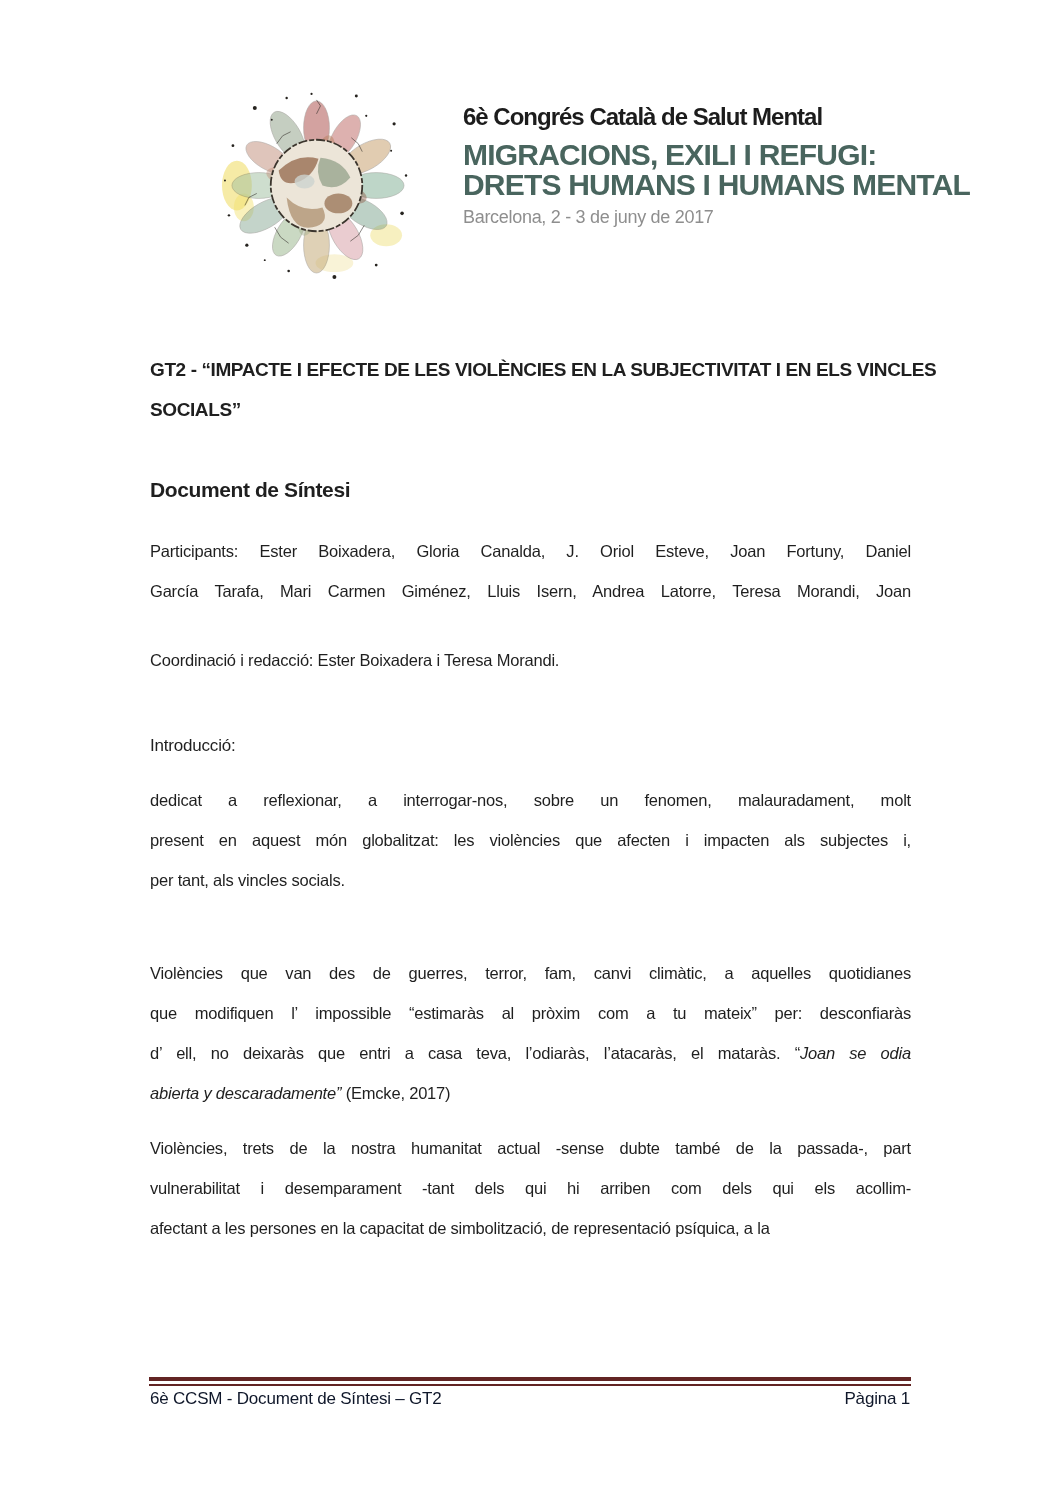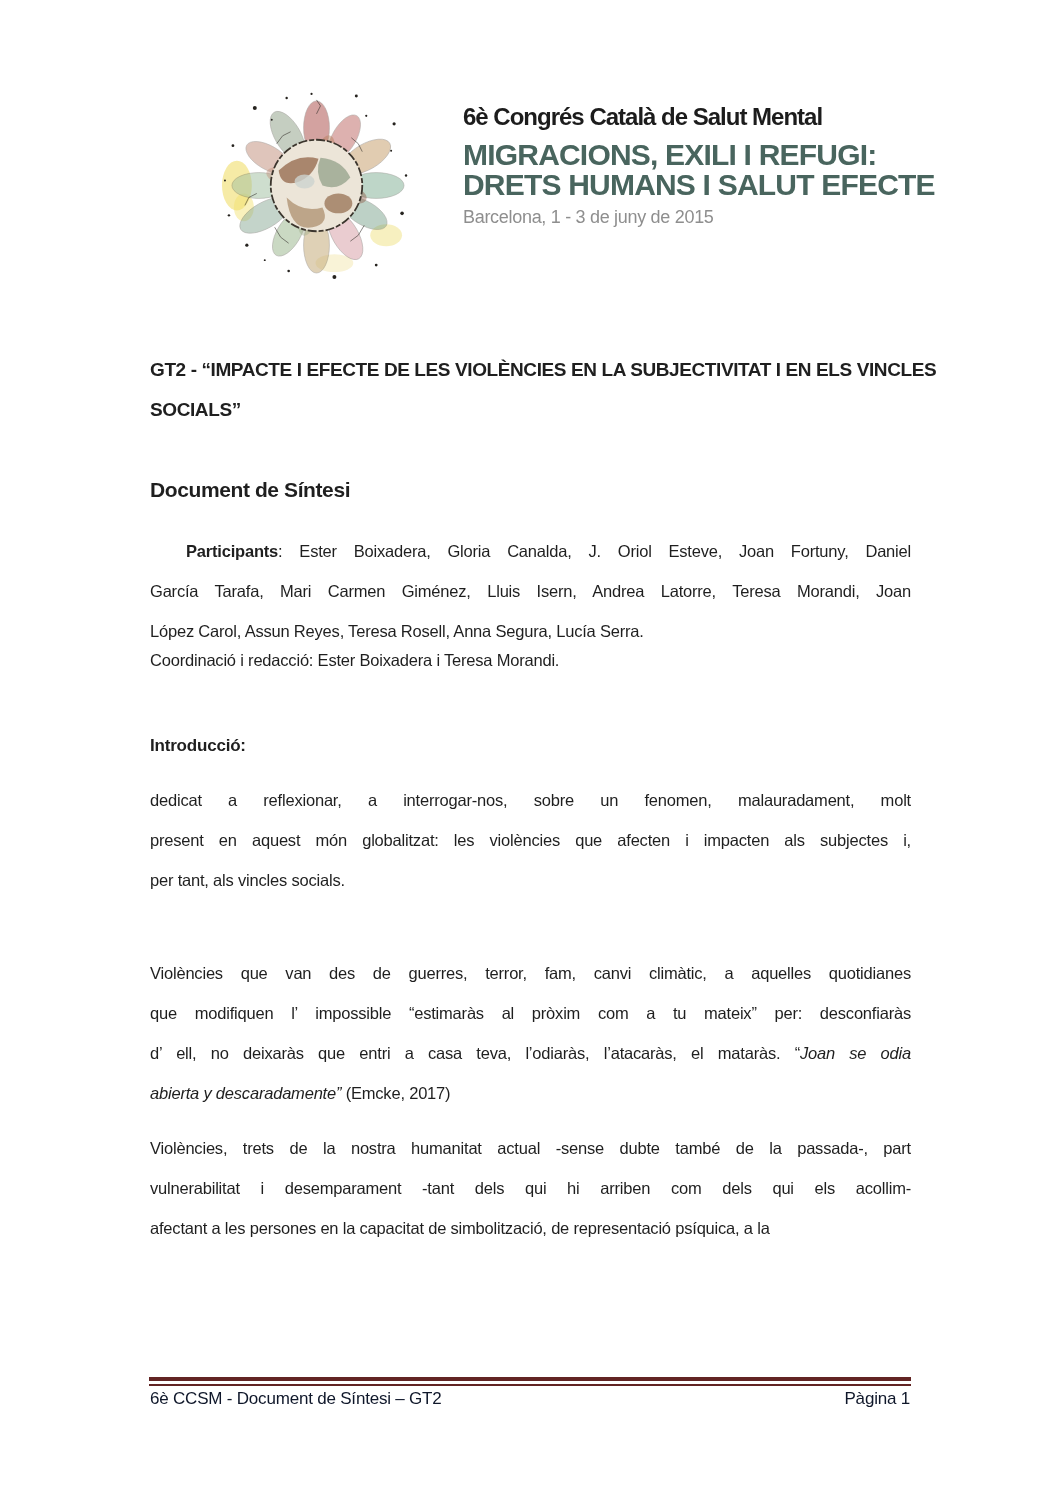--- a/index.html
+++ b/index.html
@@ -16,31 +16,31 @@
   .header-text { position:absolute; left:463px; top:103px; }
   .h-title { font-size:24px; font-weight:700; color:#1c1c1c; letter-spacing:-1px; }
   .h-sub   { font-size:30px; font-weight:700; color:#49655e; letter-spacing:-0.8px; line-height:30px; }
   .h-sub.first { margin-top:9px; }
   .h-date  { font-size:18px; color:#8e8e8e; letter-spacing:-0.3px; margin-top:7px; }
 
   
   .content { position:absolute; left:150px; width:761px; font-size:16.5px; letter-spacing:-0.2px; }
   .line { line-height:40px; height:40px; }
   .jline { text-align:justify; text-align-last:justify; }
-  .b { font-weight:700;margin-left:36px; }
+  .b { font-weight:400; }
   .i { font-style:italic; }
 
   .gt2 { top:350px; font-weight:700; font-size:19px; letter-spacing:-0.4px; }
   .gt2 .jline { white-space:nowrap; }
 
   .doc-title { top:478px; font-size:21px; font-weight:700; letter-spacing:-0.4px; }
 
   .participants { top:531px; }
   .coordinacio  { top:640px; }
-  .intro-head   { top:726px; font-weight:700; font-size:17px; }
+  .intro-head   { top:726px; font-weight:400; font-size:17px; }
   .para1 { top:780px; }
   .para2 { top:953px; }
   .para3 { top:1128px; }
 
   
   .footer-rule  { position:absolute; left:149px; top:1377px; width:762px; height:4px; background:#622423; }
   .footer-rule2 { position:absolute; left:149px; top:1384px; width:762px; height:2px; background:#622423; }
   .footer { position:absolute; left:150px; top:1389px; width:760px;
             display:flex; justify-content:space-between; font-size:17px; letter-spacing:-0.2px; color:#0f172a; }
 </style>
@@ -146,35 +146,34 @@
           <polyline points="58,142 64,152 72,158"></polyline>
         <polyline points="100,28 104,20 100,14"></polyline>
           <polyline points="40,108 32,112 28,120"></polyline>
       </g>
     </svg>
   </div>
 
   <div class="header-text">
     <div class="h-title">6è Congrés Català de Salut Mental</div>
     <div class="h-sub first">MIGRACIONS, EXILI I REFUGI:</div>
-    <div class="h-sub">DRETS HUMANS I SALUT EFECTE</div>
-    <div class="h-date">Barcelona, 1 - 3 de juny de 2015</div>
+    <div class="h-sub">DRETS HUMANS I HUMANS MENTAL</div>
+    <div class="h-date">Barcelona, 2 - 3 de juny de 2017</div>
   </div>
 
   <div class="content gt2" style="position:absolute;">
     <div class="line jline">GT2 - “IMPACTE I EFECTE DE LES VIOLÈNCIES EN LA SUBJECTIVITAT I EN ELS VINCLES</div>
     <div class="line">SOCIALS”</div>
   </div>
 
   <div class="content doc-title" style="position:absolute;">Document de Síntesi</div>
 
   <div class="content participants" style="position:absolute;">
     <div class="line jline"><span class="b">Participants</span><span>: Ester Boixadera, Gloria Canalda, J. Oriol Esteve, Joan Fortuny, Daniel</span></div>
     <div class="line jline">García Tarafa, Mari Carmen Giménez, Lluis Isern, Andrea Latorre, Teresa Morandi, Joan</div>
-    <div class="line">López Carol, Assun Reyes, Teresa Rosell, Anna Segura, Lucía Serra.</div>
   </div>
 
   <div class="content coordinacio" style="position:absolute;">
     <div class="line">Coordinació i redacció: Ester Boixadera i Teresa Morandi.</div>
   </div>
 
   <div class="content intro-head" style="position:absolute;">
     <div class="line">Introducció:</div>
   </div>
 

